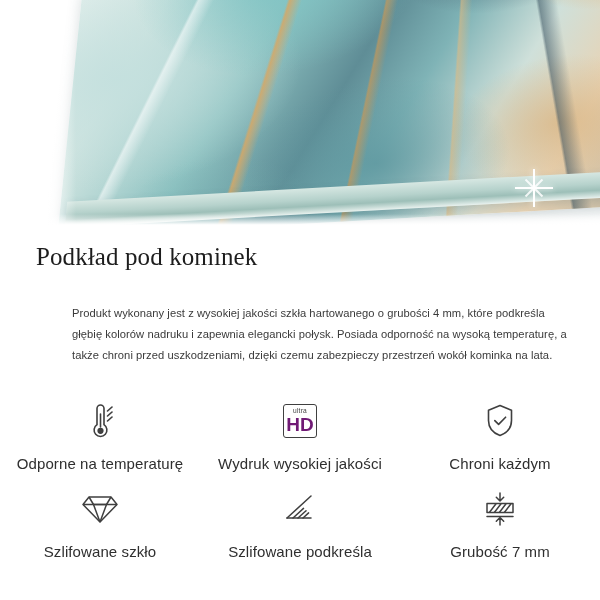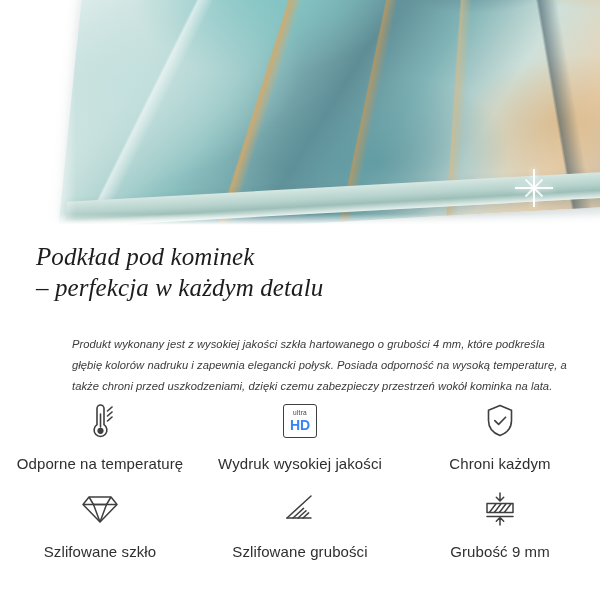--- a/index.html
+++ b/index.html
@@ -116,21 +116,20 @@
     width: 24px; height: 2px;
     background: rgba(255,255,255,0.85);
     transform: translate(-50%,-50%) rotate(-45deg);
   }
 
   
   .content {
     position: absolute;
     left: 0; top: 224px;
     width: 600px;
-    font-style: italic;
   }
   .headline {
     font-family: "Liberation Serif", serif;
     font-size: 25px;
     line-height: 31px;
     color: #1d1d1d;
     padding: 0 36px;
     font-weight: 400;
     letter-spacing: 0.1px;
   }
@@ -180,21 +179,21 @@
     width: 34px; height: 34px;
     border: 1.6px solid #3f3f3f;
     border-radius: 3px;
     display: flex;
     flex-direction: column;
     align-items: center;
     justify-content: center;
     line-height: 1;
   }
   .ultrahd .u1 { font-size: 6.6px; letter-spacing: .2px; color:#3f3f3f; }
-  .ultrahd .u2 { font-size: 14px; font-weight: bold; color:#3b82f6; margin-top: 1px; }
+  .ultrahd .u2 { font-size: 19px; font-weight: bold; color:#701a75; margin-top: 1px; }
 </style>
 </head>
 <body>
 
 <div class="page">
 
   <div class="hero">
     <div class="hero-plate">
       <div class="hero-art"></div>
     </div>
@@ -203,21 +202,20 @@
     <div class="hero-mask-bottom"></div>
     <div class="sparkle">
       <div class="sparkle-d"></div>
       <div class="sparkle-d2"></div>
     </div>
   </div>
 
   <div class="content">
     <h1 class="headline">
       <span>Podkład pod kominek</span>
-      <span class="l2">– perfekcja w każdym detalu</span>
     </h1>
     <p class="body-copy">Produkt wykonany jest z wysokiej jakości szkła hartowanego o grubości 4 mm, które podkreśla głębię kolorów nadruku i zapewnia elegancki połysk. Posiada odporność na wysoką temperaturę, a także chroni przed uszkodzeniami, dzięki czemu zabezpieczy przestrzeń wokół kominka na lata.</p>
   </div>
 
   <div class="features">
 
     <div class="feature">
       <div class="feature-icon">
         <svg width="34" height="38" viewBox="0 0 34 38" fill="none" stroke="#3f3f3f" stroke-width="1.6" stroke-linecap="round">
           <path d="M14 6.5a3.5 3.5 0 0 1 7 0v16.2a6.4 6.4 0 1 1-7 0V6.5z"></path>
@@ -267,30 +265,30 @@
     <div class="feature">
       <div class="feature-icon">
         <svg width="38" height="34" viewBox="0 0 38 34" fill="none" stroke="#3f3f3f" stroke-width="1.5" stroke-linecap="round">
           <path d="M6 26L30 4"></path>
           <path d="M6 26h24"></path>
           <path d="M12 26l10.5-9.6"></path>
           <path d="M17 26l8-7.3"></path>
           <path d="M22 26l5.6-5.1"></path>
         </svg>
       </div>
-      <div class="feature-label">Szlifowane grubości</div>
+      <div class="feature-label">Szlifowane podkreśla</div>
     </div>
 
     <div class="feature">
       <div class="feature-icon">
         <svg width="40" height="38" viewBox="0 0 40 38" fill="none" stroke="#3f3f3f" stroke-width="1.5" stroke-linecap="round" stroke-linejoin="round">
           <path d="M20 3v7.5M16.3 7.3 20 11l3.7-3.7"></path>
           <rect x="7" y="13.5" width="26" height="9"></rect>
           <path d="M9.5 22.3 16 13.8M14.5 22.3 21 13.8M19.5 22.3 26 13.8M24.5 22.3 31 13.8"></path>
           <line x1="7" y1="26.5" x2="33" y2="26.5"></line>
           <path d="M20 35v-7.5M16.3 31.2 20 27.5l3.7 3.7"></path>
         </svg>
       </div>
-      <div class="feature-label">Grubość 9 mm</div>
+      <div class="feature-label">Grubość 7 mm</div>
     </div>
 
   </div>
 </div>
 
 </body></html>

